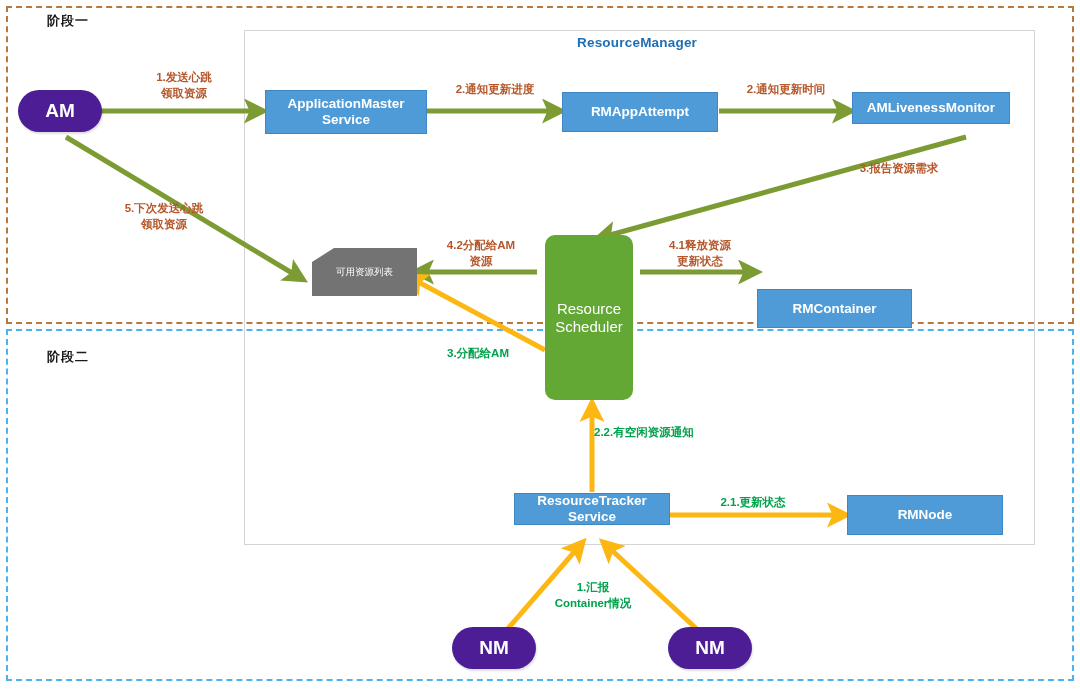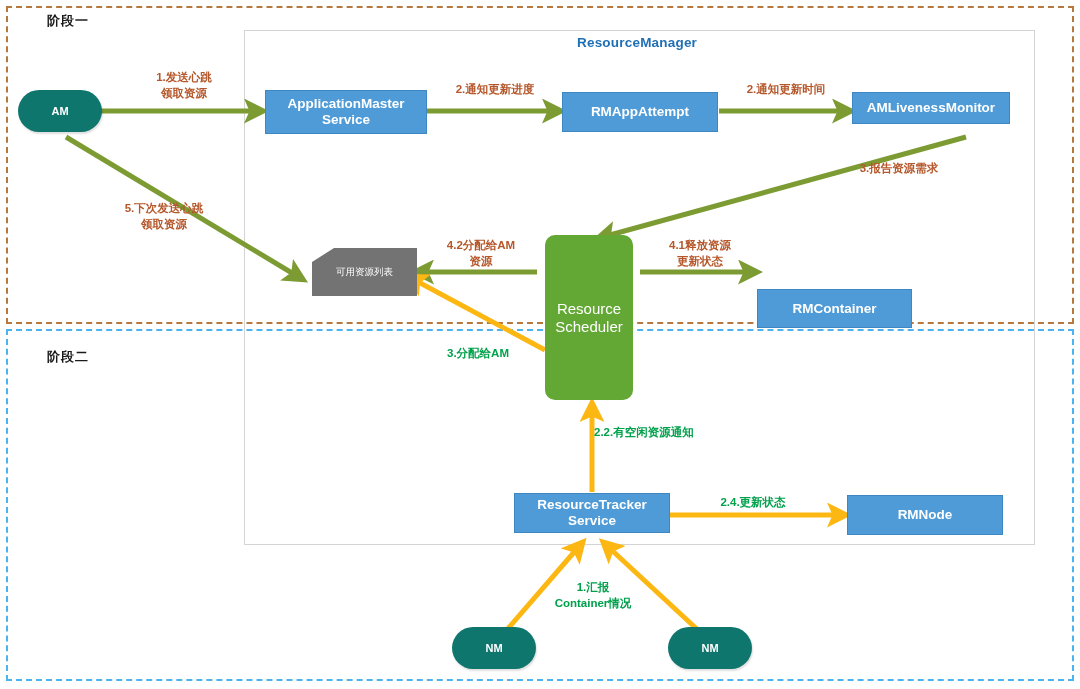--- a/index.html
+++ b/index.html
@@ -26,21 +26,21 @@
   .rm-title{
     position:absolute;font-size:13.5px;font-weight:bold;color:#1f6fb5;
     letter-spacing:.2px;
   }
 
   
   .node{position:absolute;box-sizing:border-box;display:flex;
         align-items:center;justify-content:center;text-align:center;
         color:#ffffff;font-weight:bold;line-height:1.15;}
   .blue-box{background:#4e9bd8;border:1px solid #3f87c2;font-size:13.5px;}
-  .grey-pill{background:#0f766e;border-radius:26px;font-size:11px;
+  .grey-pill{background:#4c1d95;border-radius:26px;font-size:19px;
              box-shadow:1px 2px 2px rgba(0,0,0,.13);}
   .green-rr{background:#63a734;border-radius:10px;font-size:15px;
             font-weight:normal;}
   .green-flag{background:#737373;font-size:9.5px;font-weight:normal;
               clip-path:polygon(22px 0,100% 0,100% 100%,0 100%,0 14px);}
 
   
   .lbl{position:absolute;font-size:11.5px;font-weight:bold;
        line-height:1.35;text-align:center;white-space:nowrap;}
   .lbl-brown{color:#b5572a;}
@@ -122,21 +122,21 @@
 
   <div class="node green-rr" style="left:545px;top:235px;width:88px;height:165px;flex-direction:column;">
     <span>Resource</span>
     <span>Scheduler</span>
   </div>
 
   <div class="node green-flag" style="left:312px;top:248px;width:105px;height:48px;">
     <span>可用资源列表</span>
   </div>
 
-  <div class="node blue-box" style="left:514px;top:493px;width:156px;height:40px;flex-direction:column;">
+  <div class="node blue-box" style="left:514px;top:493px;width:156px;height:32px;flex-direction:column;">
     <span>ResourceTracker</span>
     <span>Service</span>
   </div>
 
   <div class="node blue-box" style="left:847px;top:495px;width:156px;height:40px;">
     <span>RMNode</span>
   </div>
 
   <div class="node grey-pill" style="left:452px;top:627px;width:84px;height:42px;">
     <span>NM</span>
@@ -180,21 +180,21 @@
 
   <div class="lbl lbl-green" style="left:424px;top:346px;width:108px;">
     <div>3.分配给AM</div>
   </div>
 
   <div class="lbl lbl-green" style="left:594px;top:425px;width:150px;text-align:left;">
     <div>2.2.有空闲资源通知</div>
   </div>
 
   <div class="lbl lbl-green" style="left:700px;top:495px;width:106px;">
-    <div>2.4.更新状态</div>
+    <div>2.1.更新状态</div>
   </div>
 
   <div class="lbl lbl-green" style="left:532px;top:580px;width:122px;">
     <div>1.汇报</div>
     <div>Container情况</div>
   </div>
 
 </div>
 
 </body></html>

